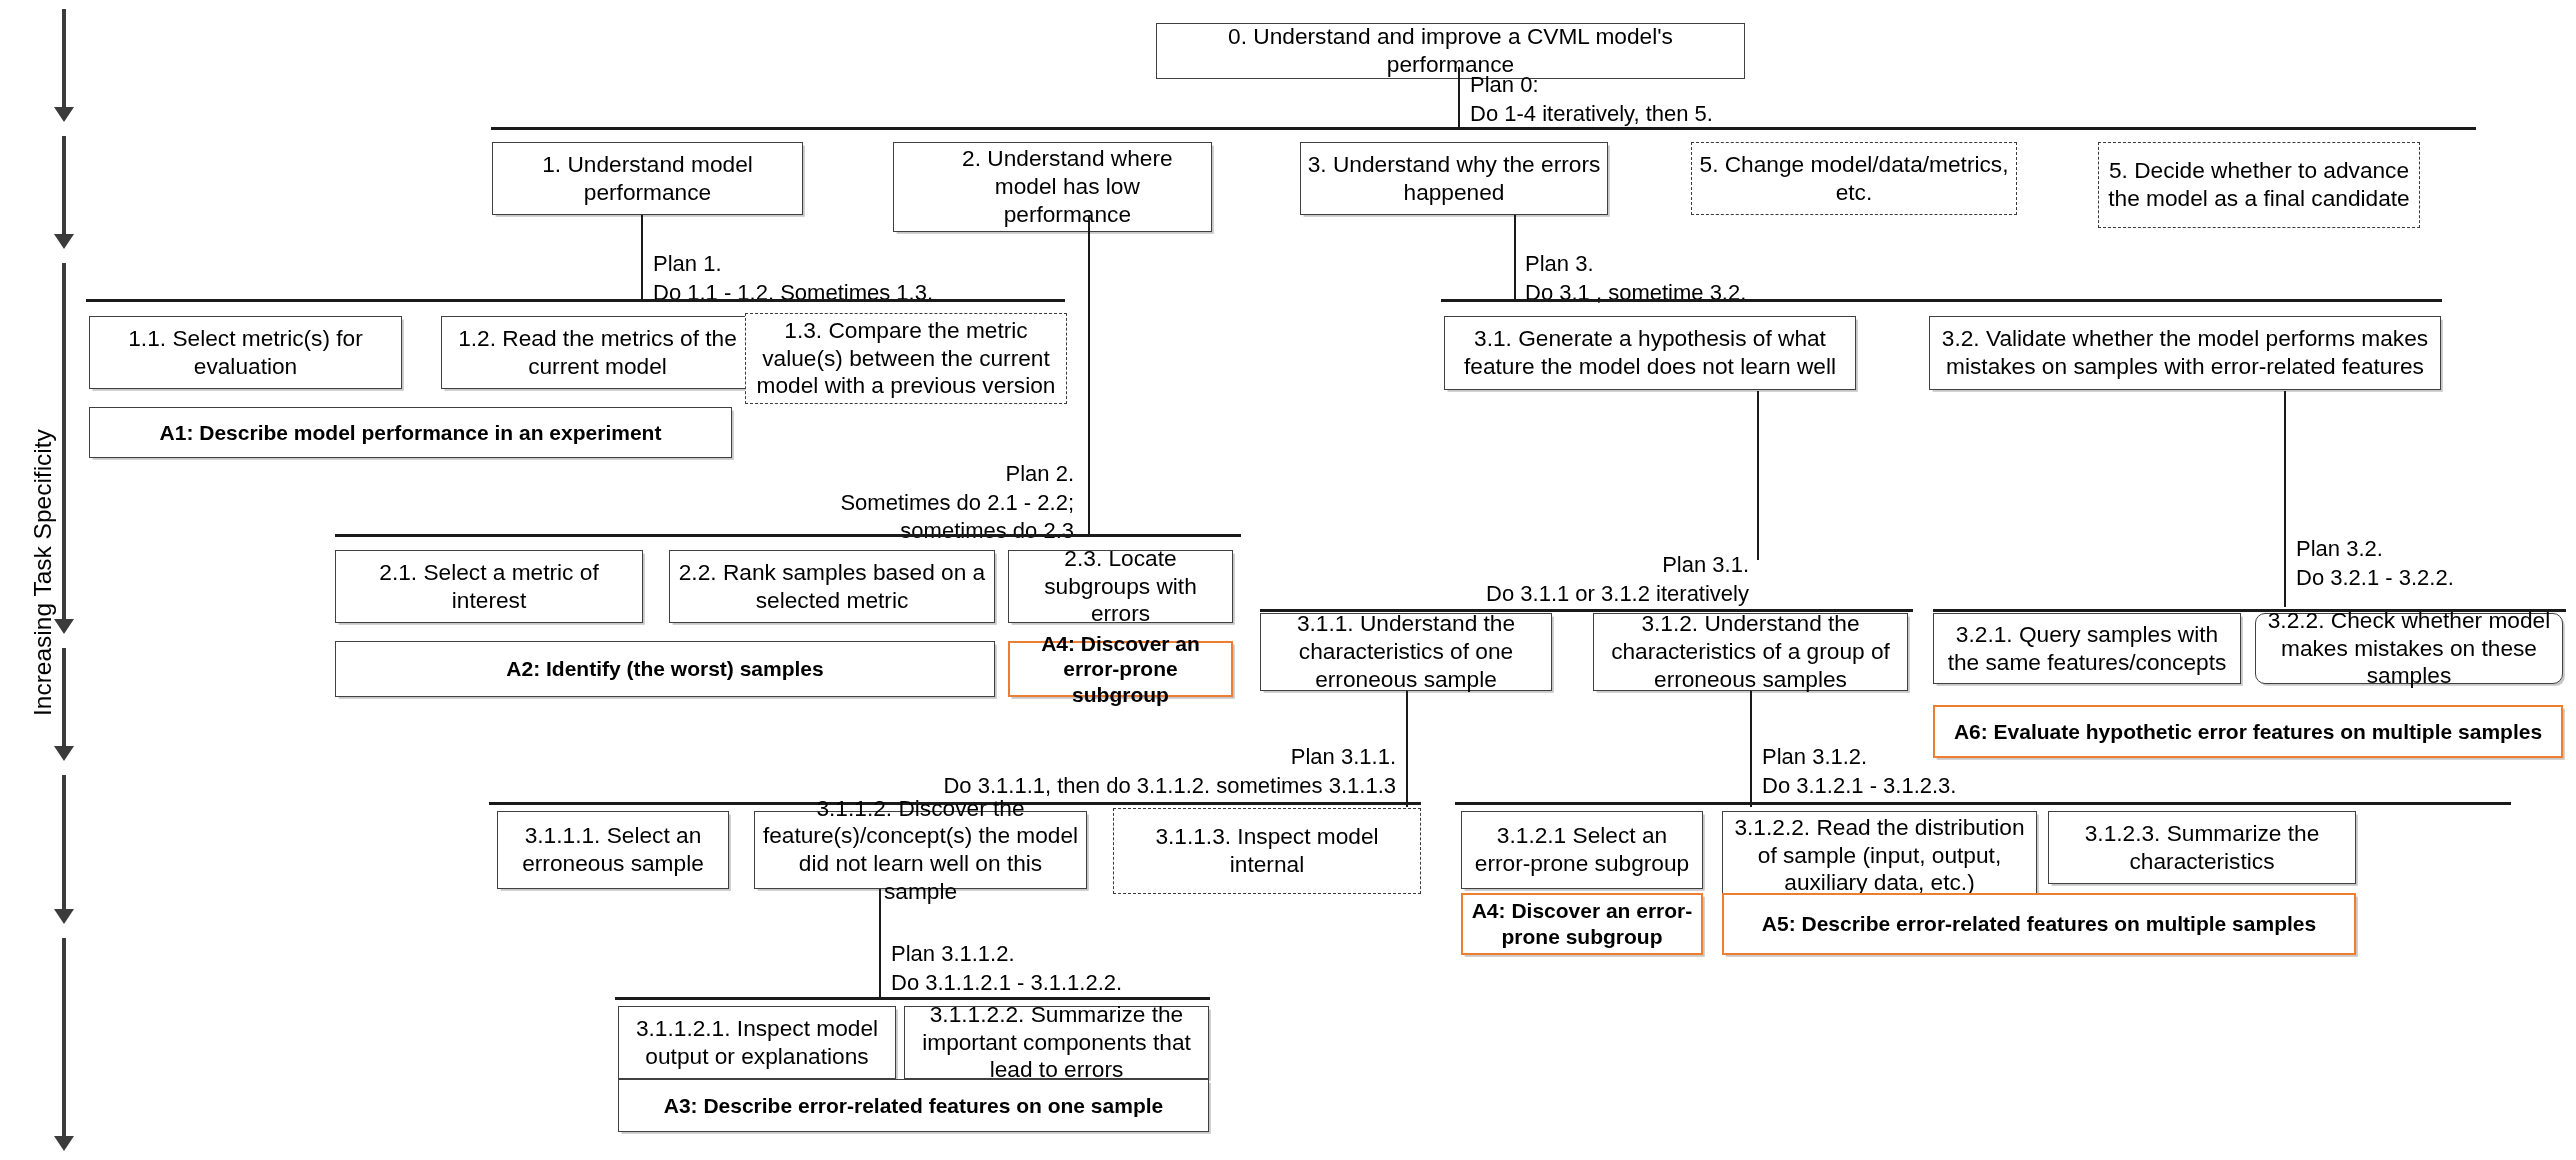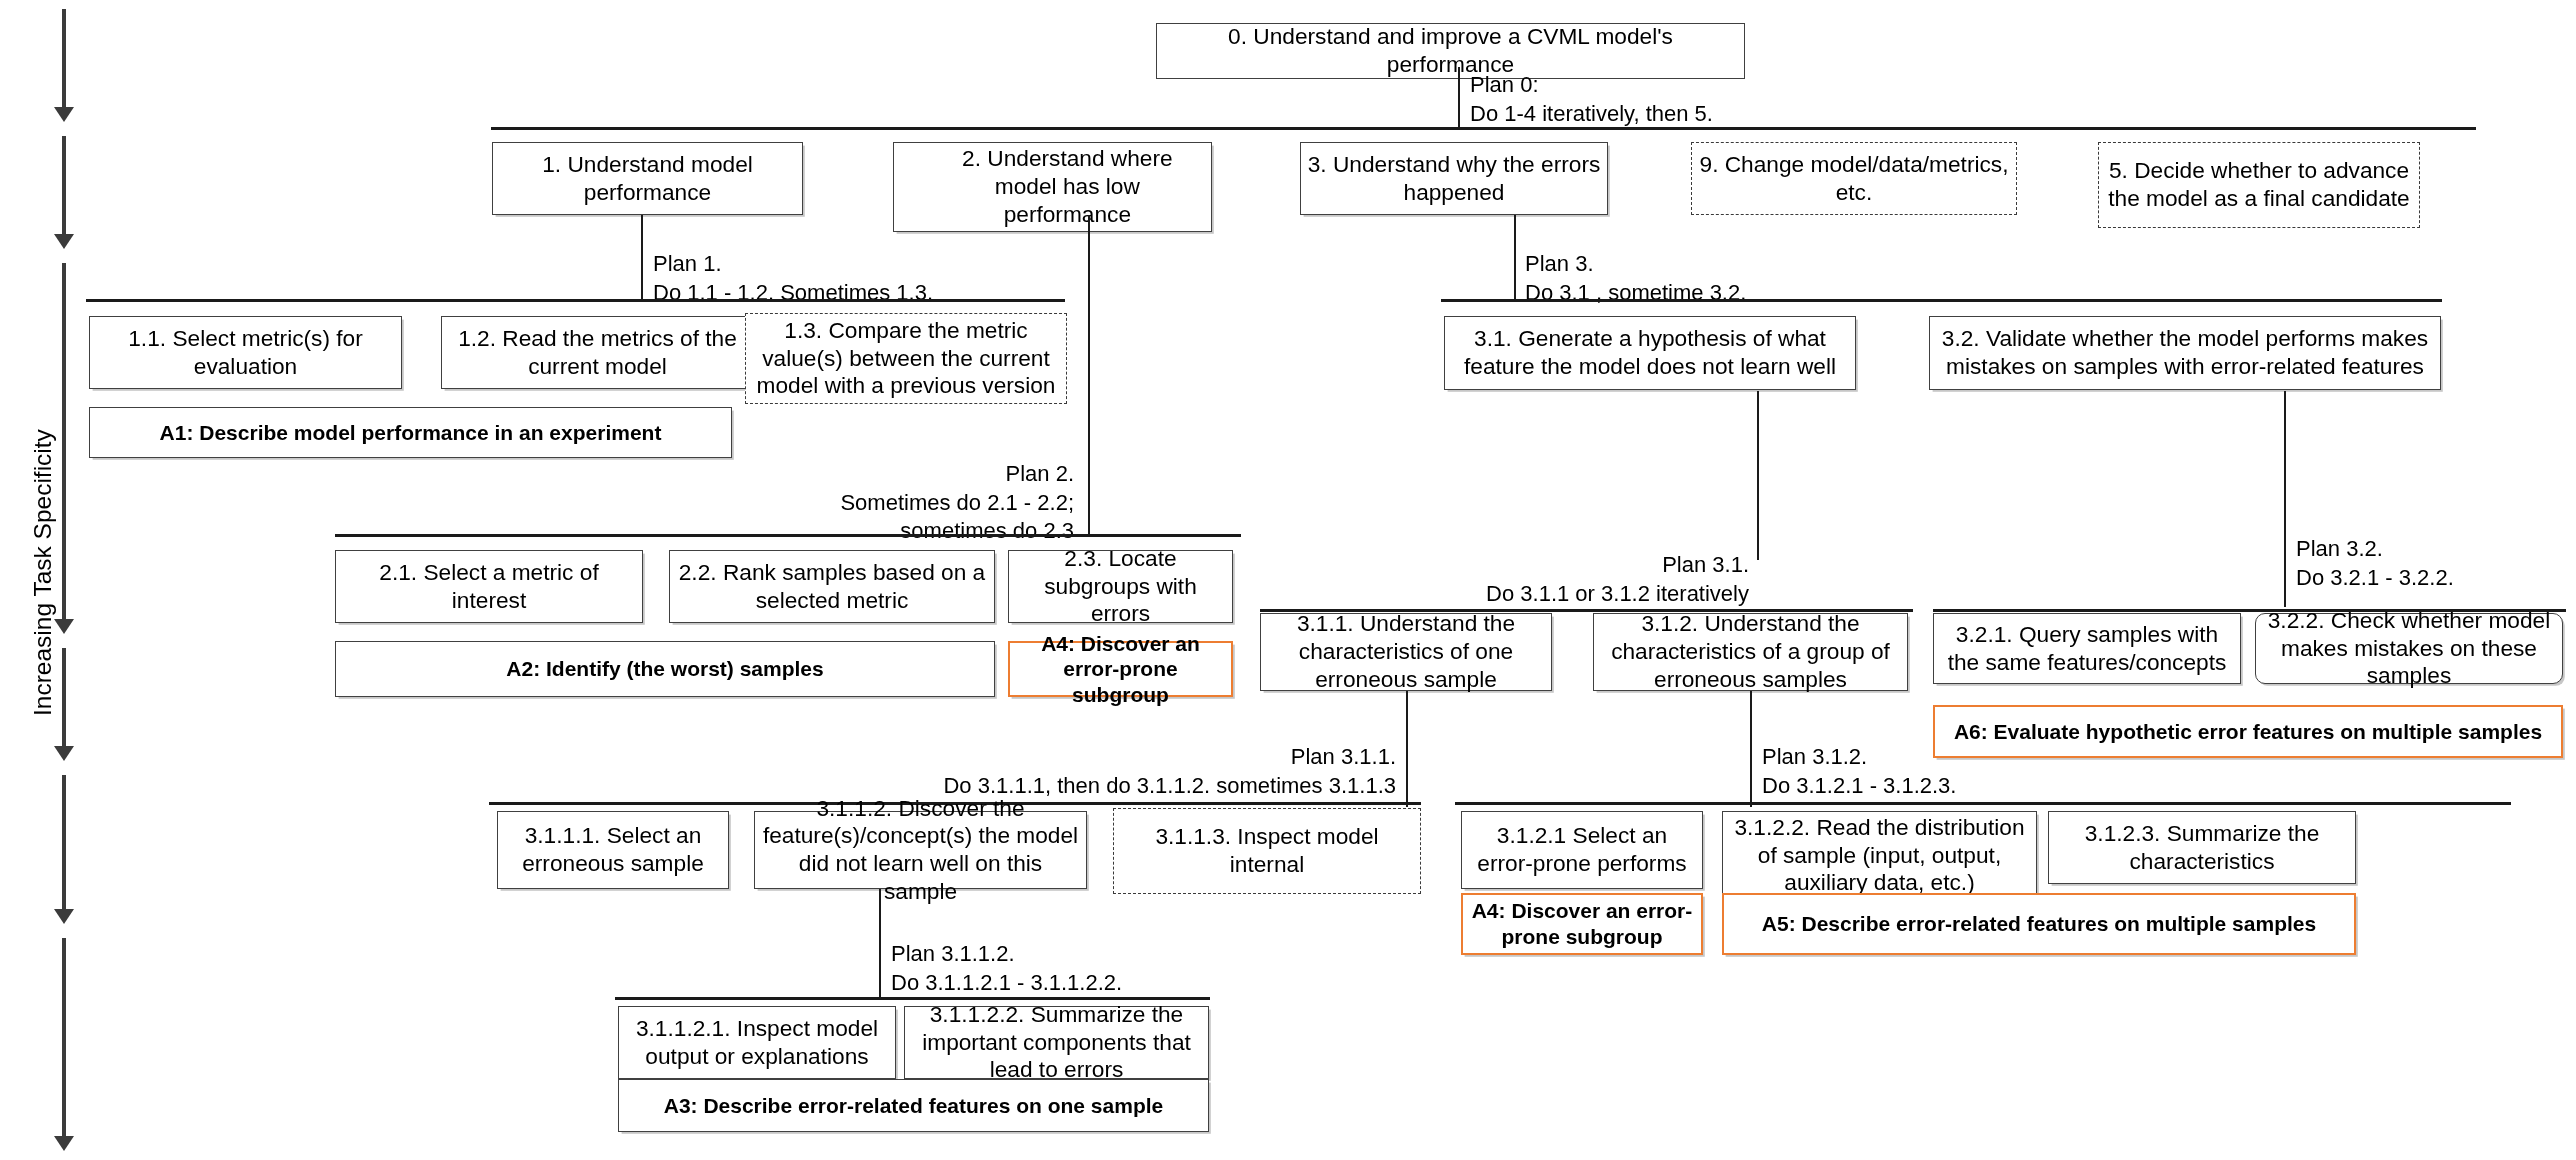--- a/index.html
+++ b/index.html
@@ -78,21 +78,21 @@
 
   <div class="vline" style="left:1458px;top:67px;height:62px;"></div>
   <div class="plan l" style="left:1470px;top:71px;">Plan 0:
 Do 1-4 iteratively, then 5.</div>
 
   <div class="hline" style="left:491px;top:127px;width:1985px;"></div>
 
   <div class="box" style="left:492px;top:142px;width:311px;height:73px;">1. Understand model performance</div>
   <div class="box" style="left:893px;top:142px;width:319px;height:90px;padding-left:36px;">2. Understand where model has low performance</div>
   <div class="box" style="left:1300px;top:142px;width:308px;height:73px;">3. Understand why the errors happened</div>
-  <div class="box dashed" style="left:1691px;top:142px;width:326px;height:73px;">9. Change model/data/metrics, etc.</div>
+  <div class="box dashed" style="left:1691px;top:142px;width:326px;height:73px;">5. Change model/data/metrics, etc.</div>
   <div class="box dashed" style="left:2098px;top:142px;width:322px;height:86px;">5. Decide whether to advance the model as a final candidate</div>
 
   <div class="vline" style="left:641px;top:215px;height:86px;"></div>
   <div class="plan l" style="left:653px;top:250px;">Plan 1.
 Do 1.1 - 1.2. Sometimes 1.3.</div>
   <div class="hline" style="left:86px;top:299px;width:979px;"></div>
 
   <div class="vline" style="left:1088px;top:215px;height:319px;"></div>
 
   <div class="vline" style="left:1514px;top:215px;height:86px;"></div>
@@ -142,21 +142,21 @@
 
   <div class="vline" style="left:1750px;top:691px;height:116px;"></div>
   <div class="plan l" style="left:1762px;top:743px;">Plan 3.1.2.
 Do 3.1.2.1 - 3.1.2.3.</div>
   <div class="hline" style="left:1455px;top:802px;width:1056px;"></div>
 
   <div class="box" style="left:497px;top:811px;width:232px;height:78px;">3.1.1.1. Select an erroneous sample</div>
   <div class="box" style="left:754px;top:811px;width:333px;height:78px;">3.1.1.2. Discover the feature(s)/concept(s) the model did not learn well on this sample</div>
   <div class="box dashed" style="left:1113px;top:808px;width:308px;height:86px;">3.1.1.3. Inspect model internal</div>
 
-  <div class="box" style="left:1461px;top:811px;width:242px;height:78px;">3.1.2.1 Select an error-prone performs</div>
+  <div class="box" style="left:1461px;top:811px;width:242px;height:78px;">3.1.2.1 Select an error-prone subgroup</div>
   <div class="box" style="left:1722px;top:811px;width:315px;height:89px;">3.1.2.2. Read the distribution of sample (input, output, auxiliary data, etc.)</div>
   <div class="box" style="left:2048px;top:811px;width:308px;height:73px;">3.1.2.3. Summarize the characteristics</div>
   <div class="art hl" style="left:1461px;top:893px;width:242px;height:62px;">A4: Discover an error-prone subgroup</div>
   <div class="art hl" style="left:1722px;top:893px;width:634px;height:62px;">A5: Describe error-related features on multiple samples</div>
 
   <div class="vline" style="left:879px;top:889px;height:109px;"></div>
   <div class="plan l" style="left:891px;top:940px;">Plan 3.1.1.2.
 Do 3.1.1.2.1 - 3.1.1.2.2.</div>
   <div class="hline" style="left:615px;top:997px;width:595px;"></div>
 

